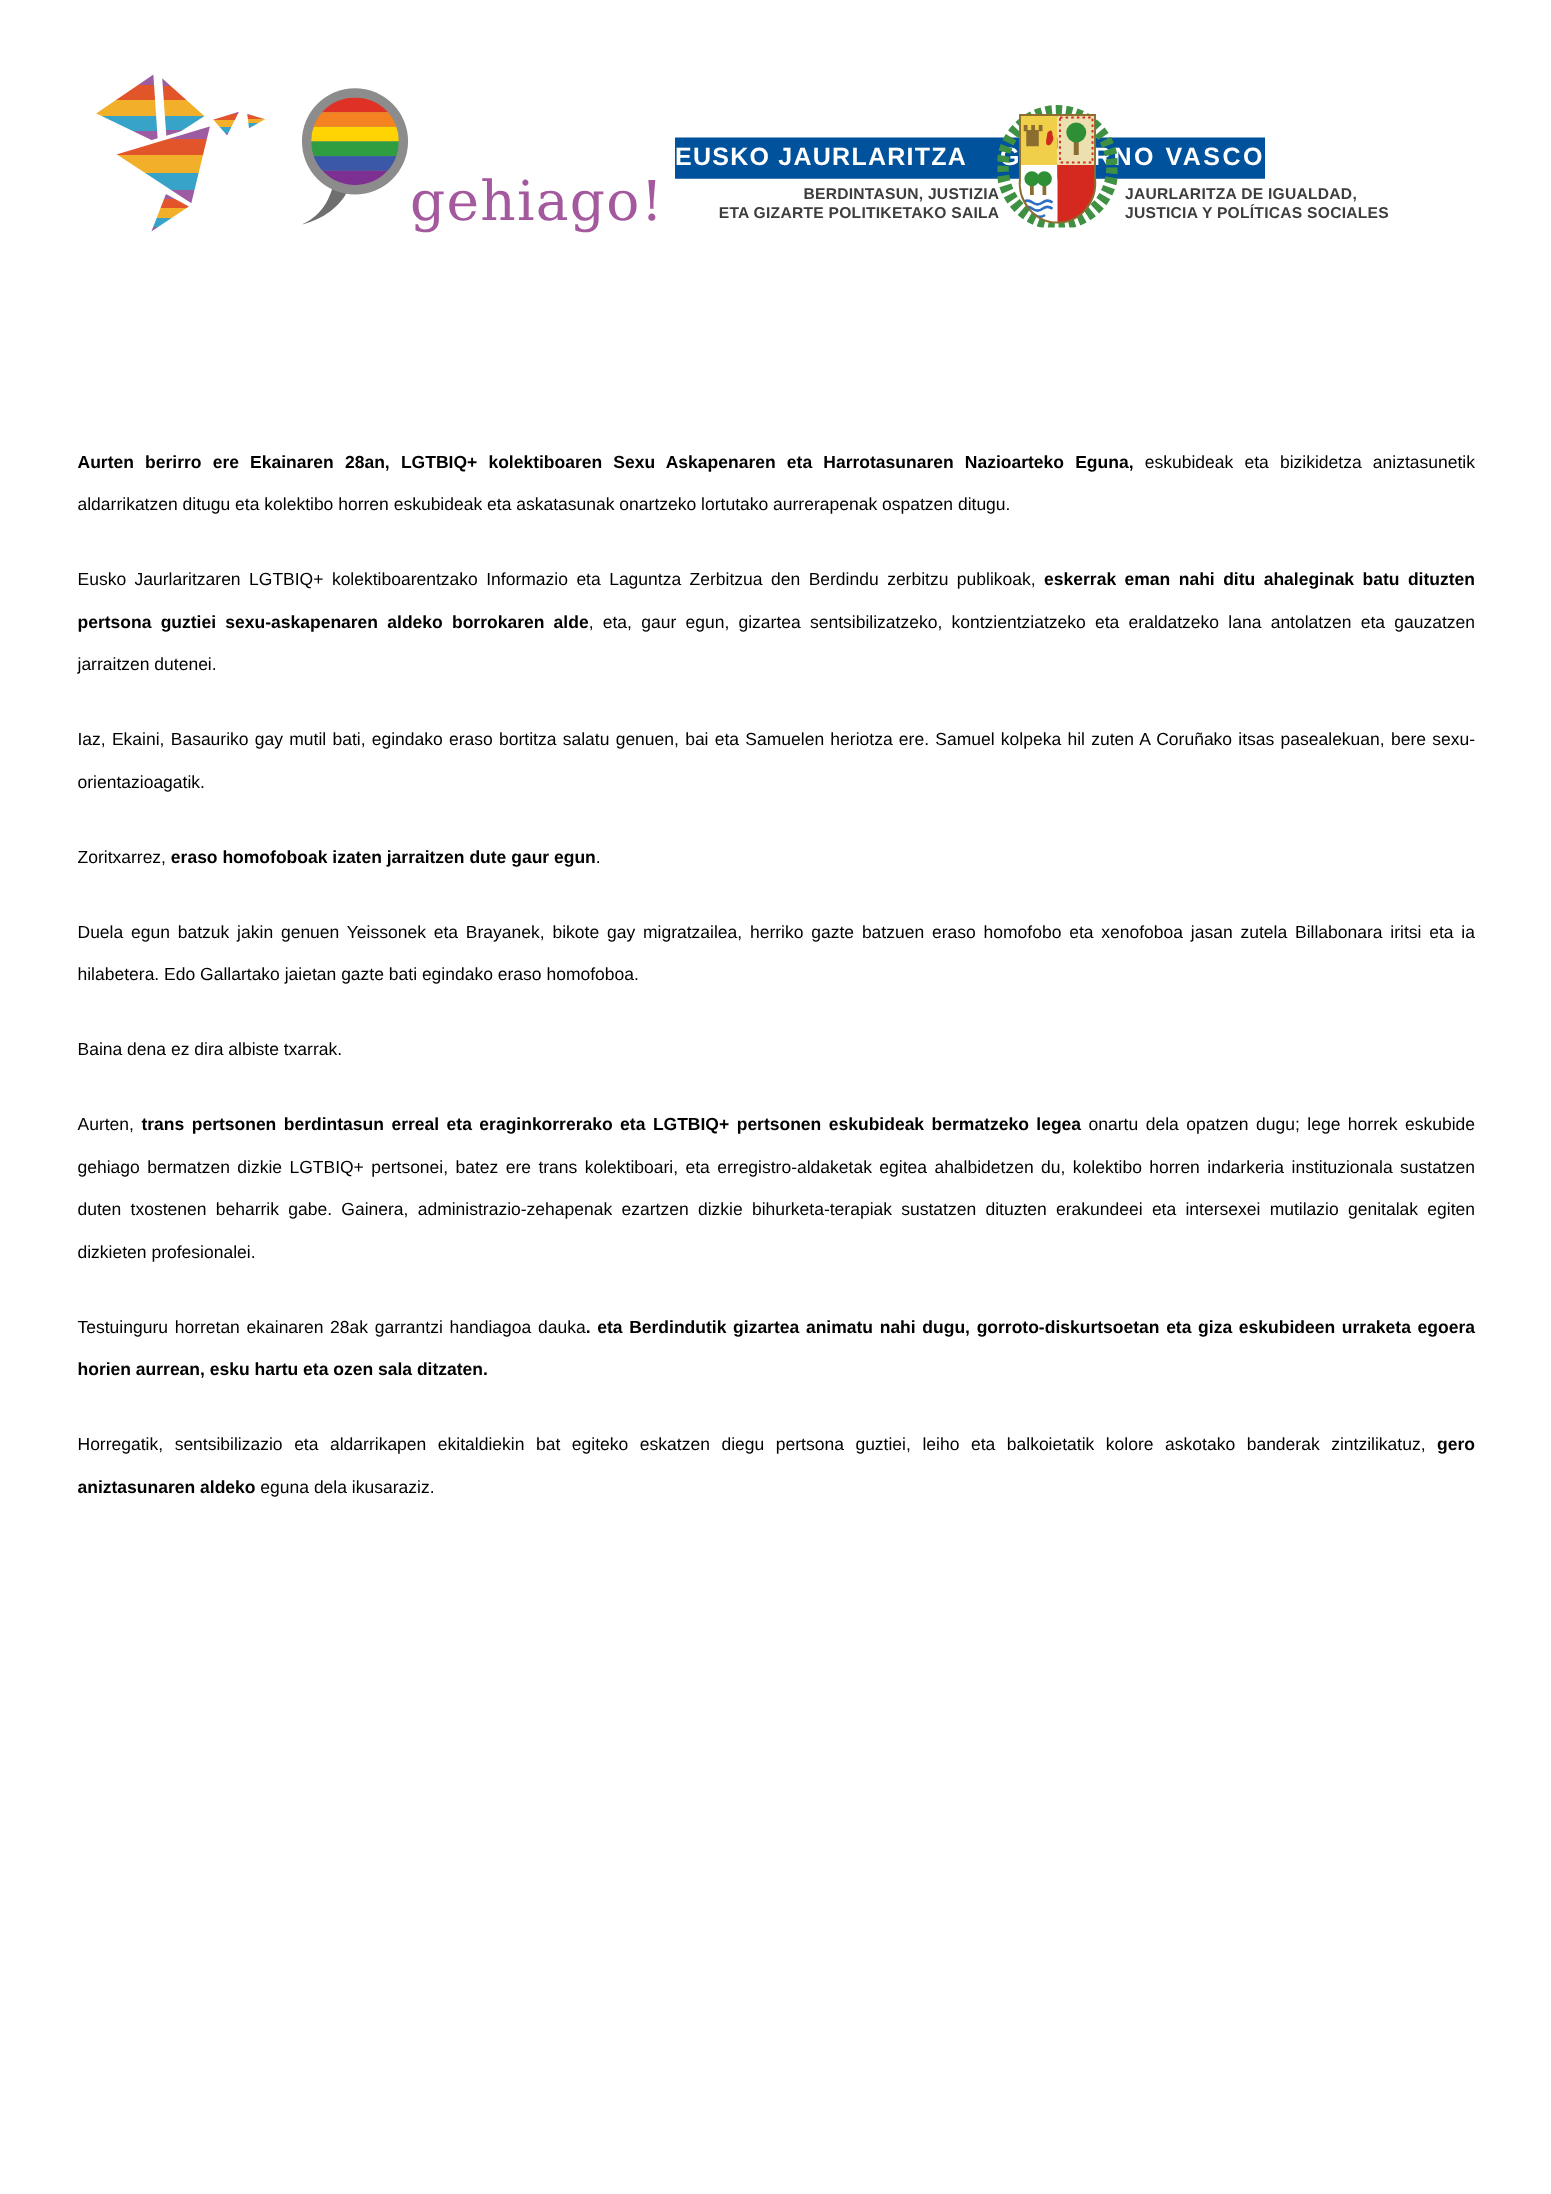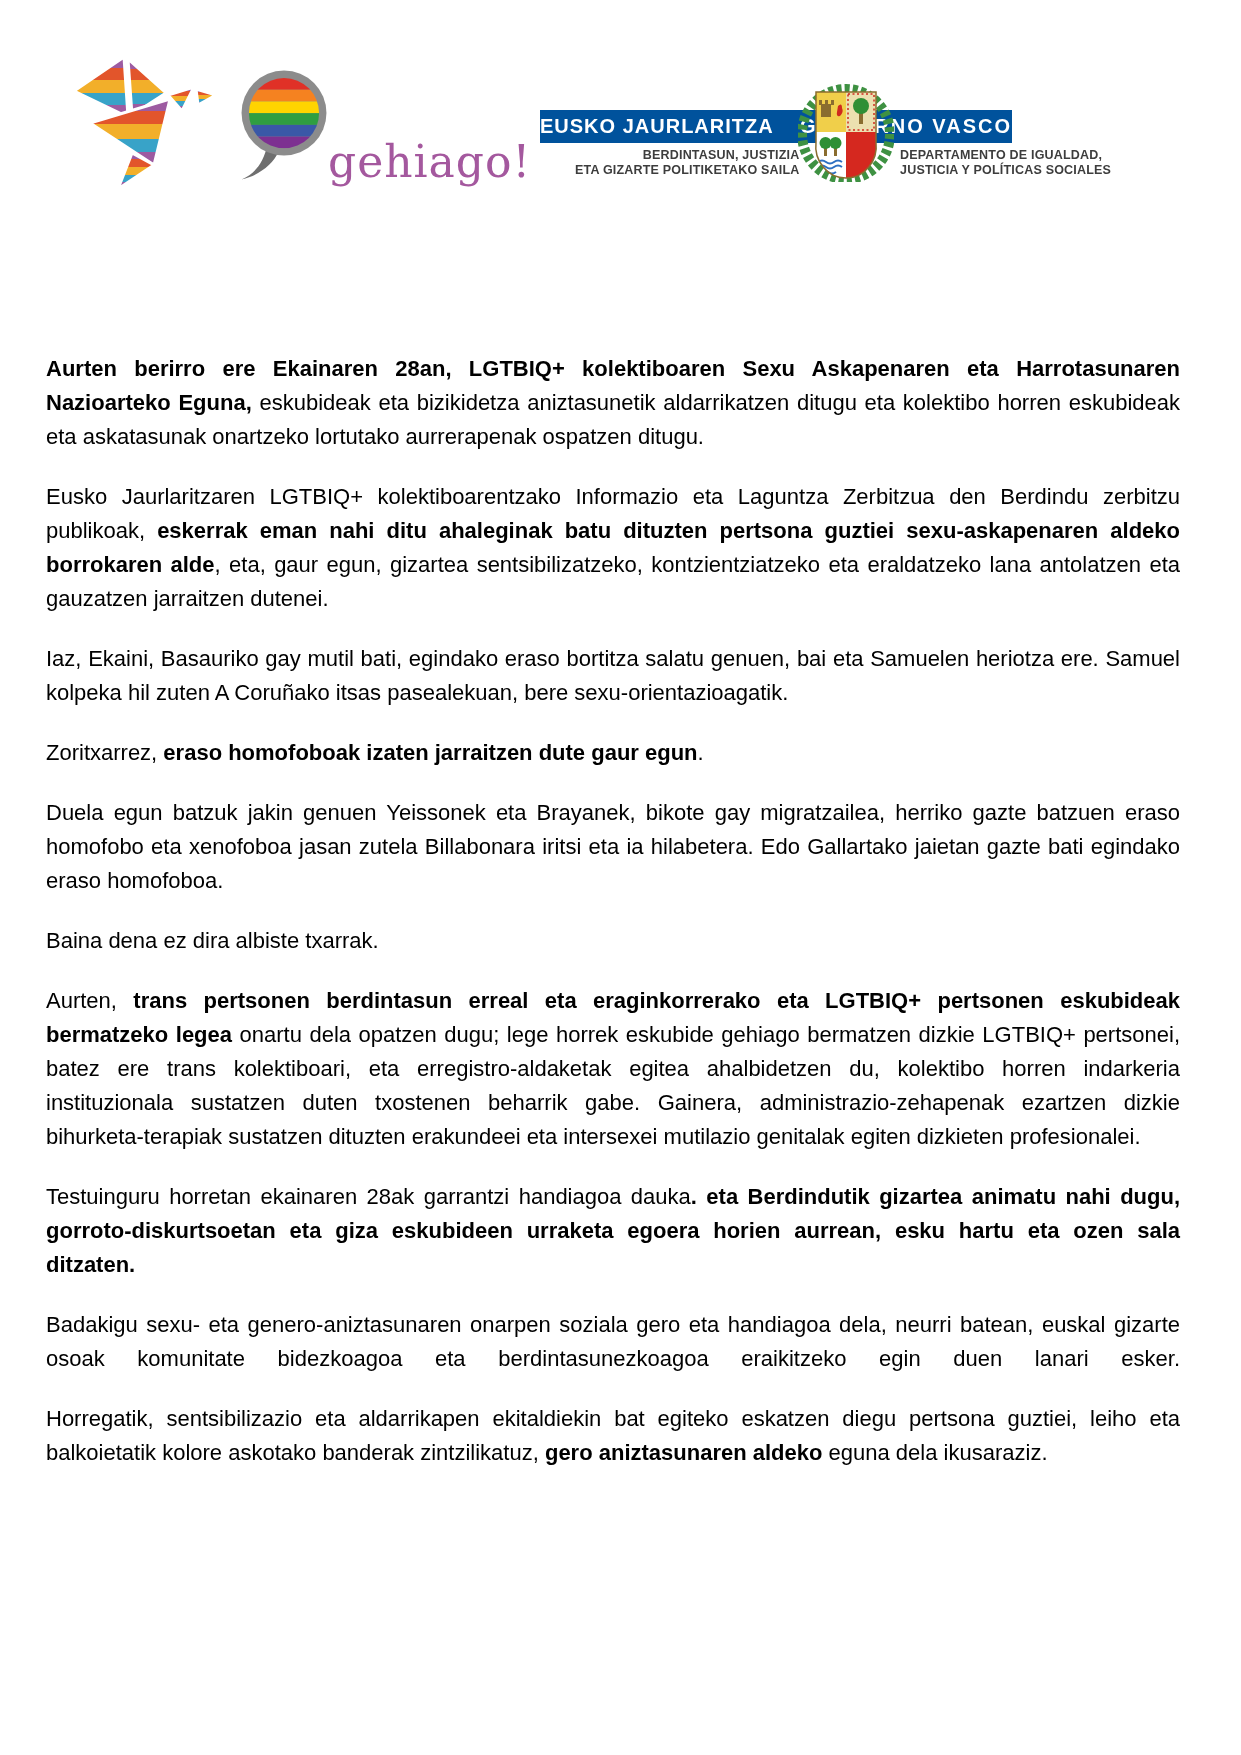--- a/index.html
+++ b/index.html
@@ -35,22 +35,22 @@
   .gov-arms{position:absolute;left:258px;top:0;width:96px;height:100px;}
   .dept{
     position:absolute;top:66px;
     font-size:12.5px;font-weight:bold;line-height:15px;
     color:var(--dept-text,#3d3d3d);letter-spacing:0.2px;white-space:nowrap;
   }
   .dept-eu{left:35px;text-align:right;}
   .dept-es{left:360px;}
   
   .document-body{
-    position:absolute;left:46px;right:61px;top:352px;
-    font-size:22px;line-height:34px;color:var(--body-text,#000000);
+    position:absolute;left:62px;right:61px;top:352px;
+    font-size:14px;line-height:34px;color:var(--body-text,#000000);
     text-align:justify;
   }
   .document-body p{margin:0 0 26px 0;}
   .document-body p.extra-space{margin-top:26px;}
   .document-body p.justify-last{text-align-last:justify;}
   .document-body b{font-weight:bold;}
 </style>
 </head>
 <body>
 
@@ -147,31 +147,30 @@
         </g>
         <path d="M18,10 h60 v50 a30,32 0 0 1 -30,36 a30,32 0 0 1 -30,-36 Z" fill="none" stroke="#8a6d2f" stroke-width="1.5"></path>
       </svg>
     </div>
 
     <div class="dept dept-eu">
       <div>BERDINTASUN, JUSTIZIA</div>
       <div>ETA GIZARTE POLITIKETAKO SAILA</div>
     </div>
     <div class="dept dept-es">
-      <div>DEPARTAMENTO DE IGUALDAD,</div>
+      <div>JAURLARITZA DE IGUALDAD,</div>
       <div>JUSTICIA Y POLÍTICAS SOCIALES</div>
     </div>
   </div>
 
   <div class="document-body">
       <p class=""><b>Aurten berirro ere Ekainaren 28an, LGTBIQ+ kolektiboaren Sexu Askapenaren eta Harrotasunaren Nazioarteko Eguna,</b><span> eskubideak eta bizikidetza aniztasunetik aldarrikatzen ditugu eta kolektibo horren eskubideak eta askatasunak onartzeko lortutako aurrerapenak ospatzen ditugu.</span></p>
       <p class=""><span>Eusko Jaurlaritzaren LGTBIQ+ kolektiboarentzako Informazio eta Laguntza Zerbitzua den Berdindu zerbitzu publikoak, </span><b>eskerrak eman nahi ditu ahaleginak batu dituzten pertsona guztiei sexu-askapenaren aldeko borrokaren alde</b><span>, eta, gaur egun, gizartea sentsibilizatzeko, kontzientziatzeko eta eraldatzeko lana antolatzen eta gauzatzen jarraitzen dutenei.</span></p>
       <p class=""><span>Iaz, Ekaini, Basauriko gay mutil bati, egindako eraso bortitza salatu genuen, bai eta Samuelen heriotza ere. Samuel kolpeka hil zuten A Coruñako itsas pasealekuan, bere sexu-orientazioagatik.</span></p>
       <p class=""><span>Zoritxarrez, </span><b>eraso homofoboak izaten jarraitzen dute gaur egun</b><span>.</span></p>
       <p class=""><span>Duela egun batzuk jakin genuen Yeissonek eta Brayanek, bikote gay migratzailea, herriko gazte batzuen eraso homofobo eta xenofoboa jasan zutela Billabonara iritsi eta ia hilabetera. Edo Gallartako jaietan gazte bati egindako eraso homofoboa.</span></p>
       <p class=""><span>Baina dena ez dira albiste txarrak.</span></p>
       <p class=""><span>Aurten, </span><b>trans pertsonen berdintasun erreal eta eraginkorrerako eta LGTBIQ+ pertsonen eskubideak bermatzeko legea</b><span> onartu dela opatzen dugu; lege horrek eskubide gehiago bermatzen dizkie LGTBIQ+ pertsonei, batez ere trans kolektiboari, eta erregistro-aldaketak egitea ahalbidetzen du, kolektibo horren indarkeria instituzionala sustatzen duten txostenen beharrik gabe. Gainera, administrazio-zehapenak ezartzen dizkie bihurketa-terapiak sustatzen dituzten erakundeei eta intersexei mutilazio genitalak egiten dizkieten profesionalei.</span></p>
       <p class=""><span>Testuinguru horretan ekainaren 28ak garrantzi handiagoa dauka</span><b>. eta Berdindutik gizartea animatu nahi dugu, gorroto-diskurtsoetan eta giza eskubideen urraketa egoera horien aurrean, esku hartu eta ozen sala ditzaten.</b></p>
-      <p class="extra-space justify-last"><span>Badakigu sexu- eta genero-aniztasunaren onarpen soziala gero eta handiagoa dela, neurri batean, euskal gizarte osoak komunitate bidezkoagoa eta berdintasunezkoagoa eraikitzeko egin duen lanari esker.</span></p>
       <p class=""><span>Horregatik, sentsibilizazio eta aldarrikapen ekitaldiekin bat egiteko eskatzen diegu pertsona guztiei, leiho eta balkoietatik kolore askotako banderak zintzilikatuz, </span><b>gero aniztasunaren aldeko</b><span> eguna dela ikusaraziz.</span></p>
     </div>
 
 </div>
 
 </body></html>

